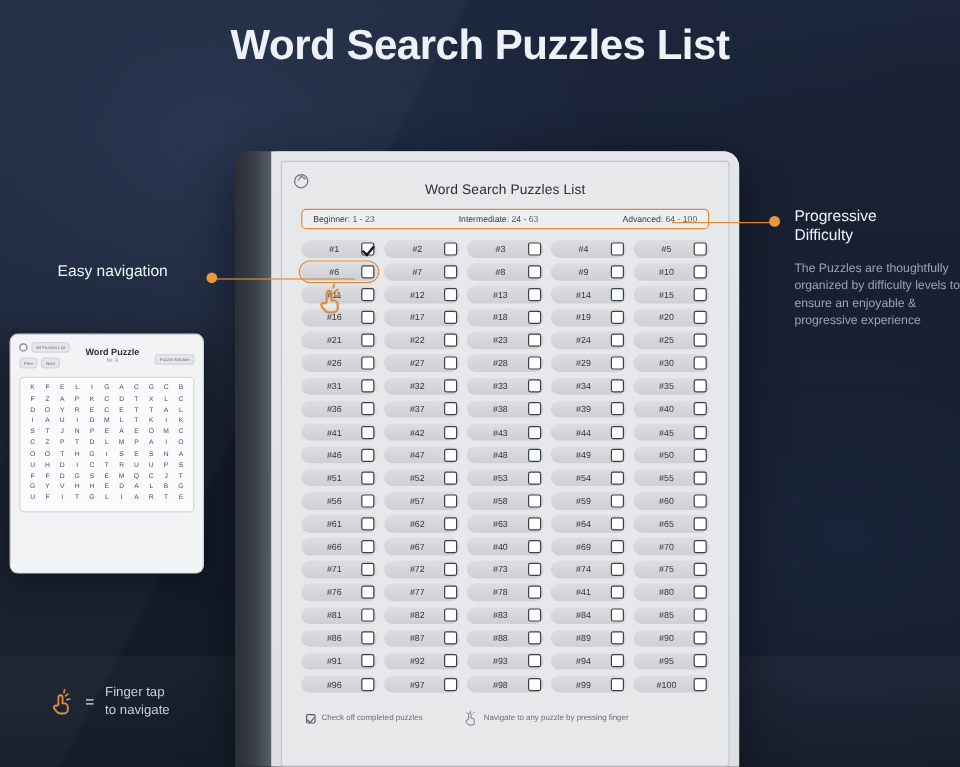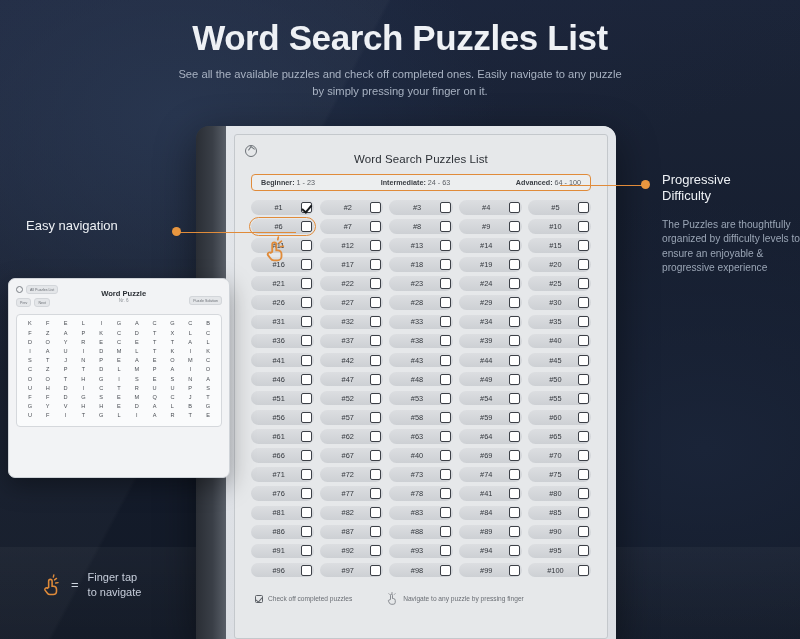--- a/index.html
+++ b/index.html
@@ -81,21 +81,21 @@
   }
 
   
   .difficulty {
     display: flex; justify-content: space-between; align-items: center;
     border: 1.6px solid #e08b3a; border-radius: 4px;
     padding: 3px 9px; margin: 0 2px 9px 2px;
     background: rgba(255,255,255,0.25);
   }
   .diff-item { font-size: 7.2px; color: #585c62; white-space: nowrap; }
-  .diff-item b { font-weight: 700; color: #3a3e44; }
+  .diff-item b { font-weight: 400; color: #3a3e44; }
 
   
   .puzzle-grid {
     display: grid; grid-template-columns: repeat(5, 1fr);
     gap: 4.6px 6px; padding: 0 2px;
   }
   .puzzle-pill {
     display: flex; align-items: center; justify-content: space-between;
     background: linear-gradient(180deg, #dcdee1 0%, #cdd0d4 100%);
     border-radius: 9px; height: 14.5px; padding: 0 2px 0 5px;
@@ -133,32 +133,32 @@
   .foot-finger { width: 12px; height: 13px; flex: 0 0 auto; }
 
   
   .tap-marker { position: absolute; left: 262px; top: 236px; width: 26px; height: 26px; z-index: 8; }
 
   
   .ann { position: absolute; z-index: 9; }
   .ann-title { font-size: 13px; color: #eef1f5; font-weight: 400; line-height: 1.22; }
   .ann-body { font-size: 10.2px; color: #9aa5b5; line-height: 1.42; margin-top: 14px; }
 
-  .ann-left { left: 26px; top: 218px; width: 160px; }
+  .ann-left { left: 48px; top: 218px; width: 160px; }
   .ann-right { left: 662px; top: 172px; width: 140px; }
 
   .lead-line { position: absolute; background: #e08b3a; height: 1.4px; z-index: 7; }
   .lead-dot {
     position: absolute; width: 9px; height: 9px; border-radius: 50%;
     background: #e8963f; z-index: 8;
   }
 
   
   .wp-card {
-    position: absolute; left: 8px; top: 278px; width: 222px; height: 200px;
+    position: absolute; left: 8px; top: 278px; width: 162px; height: 200px;
     background: #f2f3f5; border: 1px solid #cfd3d8; border-radius: 7px;
     box-shadow: 0 8px 24px rgba(0,0,0,0.35);
     padding: 6px 7px; z-index: 6; overflow: hidden;
   }
   .wp-top { display: flex; align-items: center; justify-content: space-between; }
   .wp-chip {
     font-size: 3.6px; color: #6a6e74; background: #e4e6e9; border: 0.6px solid #d3d6da;
     border-radius: 3px; padding: 1.6px 3px; white-space: nowrap;
   }
   .wp-title { font-size: 7.6px; color: #2c3036; font-weight: 700; text-align: center; line-height: 1.1; }
@@ -181,24 +181,20 @@
 </style>
 </head>
 <body>
 
 <div class="bg"></div>
 <div class="bg-diag"></div>
 <div class="bg-floor"></div>
 
 <div class="header">
   <h1>Word Search Puzzles List</h1>
-  <p>
-    <span>See all the available puzzles and check off completed ones. Easily navigate to any puzzle</span><br>
-    <span>by simply pressing your finger on it.</span>
-  </p>
 </div>
 
 <div class="lead-line" style="left:178px; top:232px; width:118px;"></div>
 <div class="lead-dot" style="left:172px; top:227px;"></div>
 
 <div class="lead-line" style="left:560px; top:185px; width:88px;"></div>
 <div class="lead-dot" style="left:641px; top:180px;"></div>
 
 <div class="device">
   <div class="device-bezel-left"></div>

